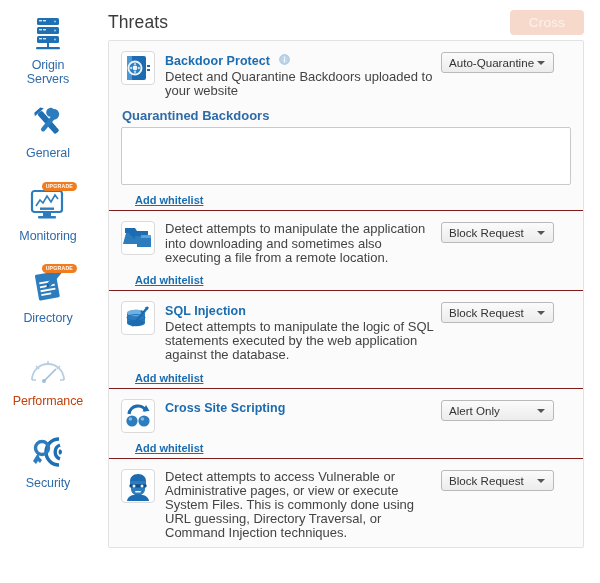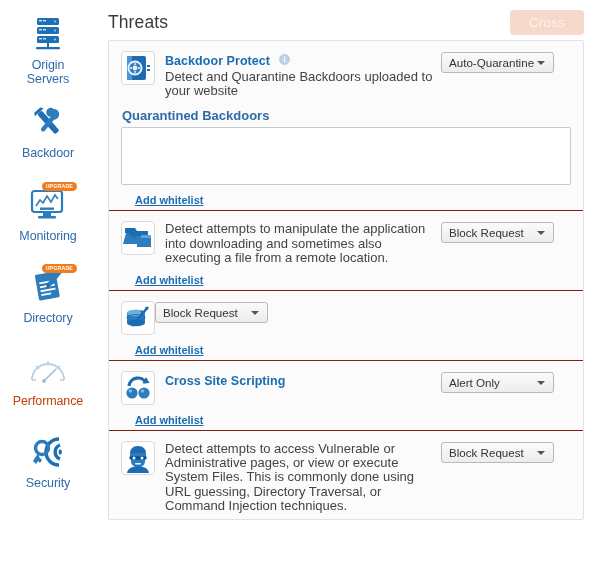--- a/index.html
+++ b/index.html
@@ -192,21 +192,21 @@
           <g transform="rotate(-42 19 19)">
             <rect x="16" y="6" width="6" height="24" rx="2" fill="#1e6fb4"></rect>
             <path d="M13 6 h12 l-2 -3 h-8 z" fill="#1e6fb4"></path>
             <rect x="16" y="28" width="6" height="5" rx="2" fill="#1e6fb4"></rect>
           </g>
           <g transform="rotate(40 19 19)">
             <path d="M19 4 a5 5 0 1 0 3.2 8.8 l0 16 a2.4 2.4 0 0 0 4.8 0 l0 -16 A5 5 0 1 0 19 4 z" fill="#2d7dbe" transform="translate(-4,0) scale(0.9) translate(2,2)"></path>
           </g>
         </svg>
       </span>
-      <span class="nav-label">Backdoor</span>
+      <span class="nav-label">General</span>
     </a>
 
     <a class="nav-item" style="margin-top:14px">
       <span class="nav-icon-wrap">
         <svg width="42" height="34" viewBox="0 0 42 34">
           <rect x="5" y="3" width="30" height="21" rx="2.5" fill="none" stroke="#2d7dbe" stroke-width="2.2"></rect>
           <polyline points="9,18 13,12 16,15 20,8 24,14 28,7 31,11" fill="none" stroke="#2d7dbe" stroke-width="1.6"></polyline>
           <rect x="13" y="19.5" width="14" height="2.4" fill="#2d7dbe"></rect>
           <rect x="16" y="25" width="8" height="3" fill="#2d7dbe"></rect>
           <rect x="11" y="28" width="18" height="2.4" rx="1" fill="#2d7dbe"></rect>
@@ -354,20 +354,24 @@
               <ellipse cx="13" cy="9" rx="9" ry="3.2" fill="#5aa3db"></ellipse>
               <rect x="4" y="9" width="18" height="10" fill="#2d7dbe"></rect>
               <ellipse cx="13" cy="19" rx="9" ry="3.2" fill="#1d6cb2"></ellipse>
               <ellipse cx="13" cy="9" rx="9" ry="3.2" fill="#6fb0e2"></ellipse>
               <ellipse cx="13" cy="13.6" rx="9" ry="3" fill="none" stroke="#1d6cb2" stroke-width="1"></ellipse>
               <line x1="9" y1="22" x2="25" y2="3" stroke="#1d6cb2" stroke-width="2.6"></line>
               <path d="M25 3 l-3.4 0.6 l2.8 2.4 z" fill="#1d6cb2"></path>
               <line x1="18" y1="7" x2="21" y2="10" stroke="#1d6cb2" stroke-width="2"></line>
             </svg>
           </div>
+          <div class="tbody">
+            <div><span class="tname">SQL Injection</span></div>
+            <div class="tdesc">Detect attempts to manipulate the logic of SQL statements executed by the web application against the database.</div>
+          </div>
           <div class="ctrl">
             <div class="sel">
               <span>Block Request</span>
               <span class="caret"></span>
             </div>
           </div>
         </div>
         <div class="links">
           <span class="link">Add whitelist</span>
         </div>

